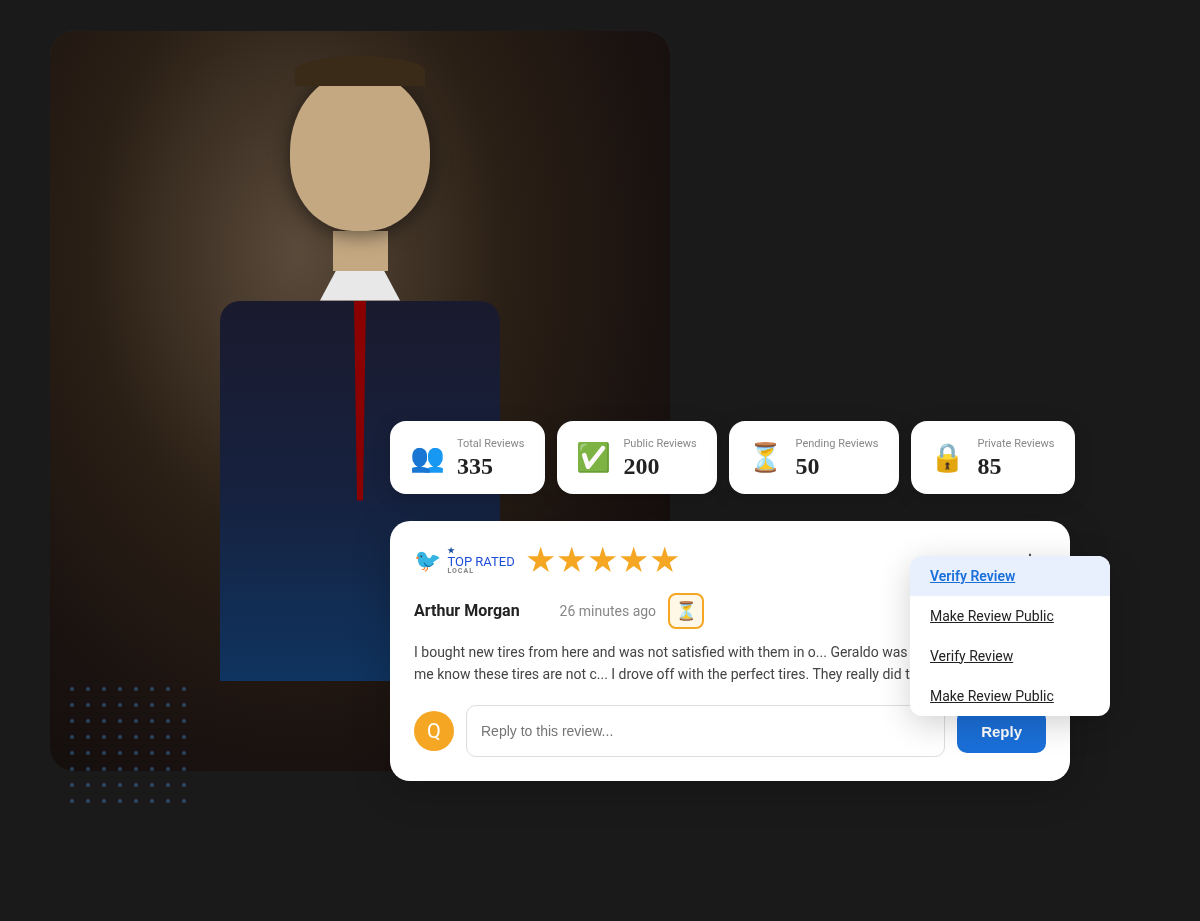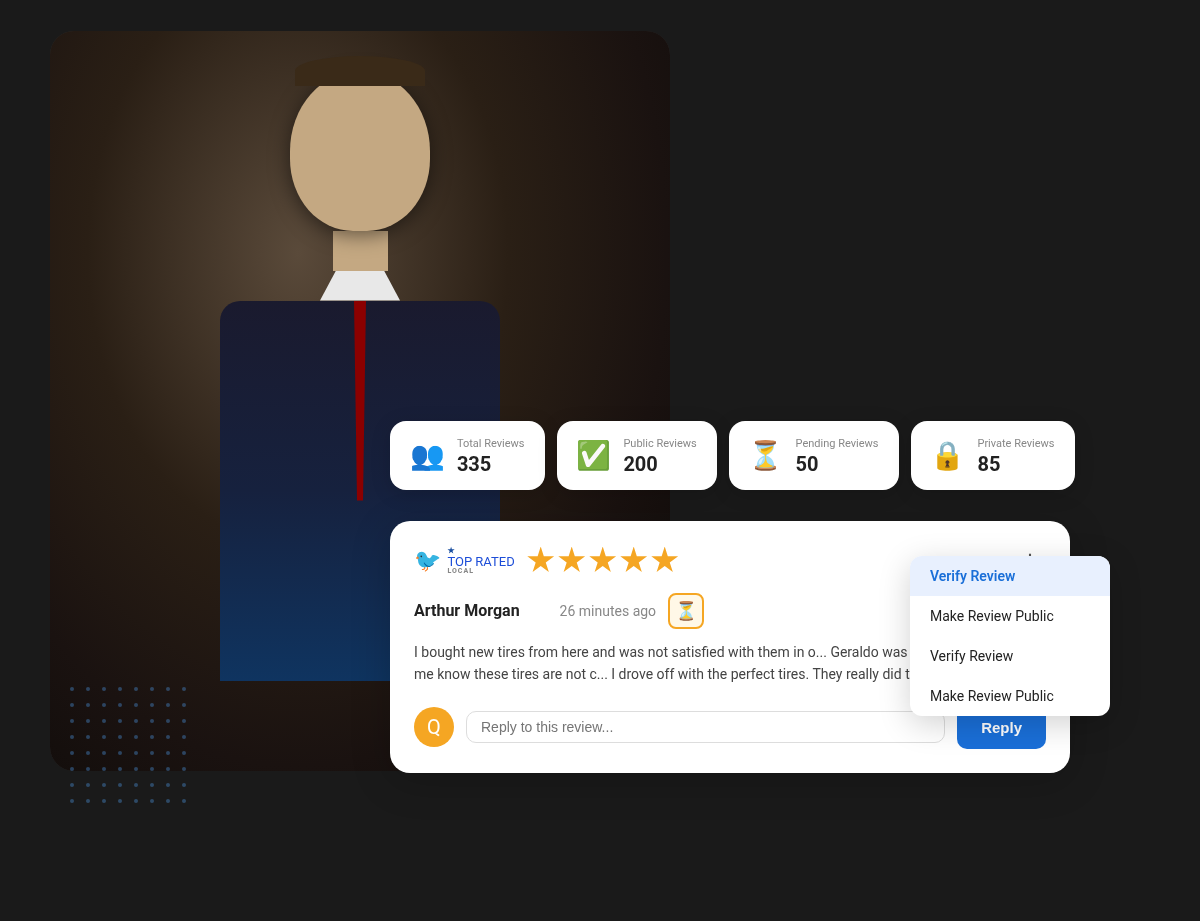--- a/index.html
+++ b/index.html
@@ -157,24 +157,25 @@
 
     .stat-content {}
 
     .stat-label {
       font-size: 11px;
       color: #888;
       margin-bottom: 4px;
     }
 
     .stat-value {
-      font-size: 20px;
+      font-size: 24px;
       font-weight: 700;
       color: #222;
       line-height: 1;
+      font-family: Liberation Serif, serif;
     }
 
     
     .review-card {
       position: absolute;
       top: 490px;
       left: 340px;
       width: 680px;
       background: white;
       border-radius: 20px;
@@ -285,21 +286,21 @@
       display: flex;
       align-items: center;
       justify-content: center;
       font-size: 20px;
       color: white;
       flex-shrink: 0;
     }
 
     .reply-input {
       flex: 1;
-      height: 32px;
+      height: 52px;
       border: 1.5px solid #ddd;
       border-radius: 10px;
       padding: 0 14px;
       font-size: 14px;
       color: #a21caf;
       background: white;
       outline: none;
     }
 
     .reply-btn {
@@ -324,20 +325,21 @@
       box-shadow: 0 8px 32px rgba(0,0,0,0.18);
       min-width: 200px;
       overflow: hidden;
     }
 
     .dropdown-item {
       padding: 12px 20px;
       font-size: 14px;
       color: #222;
       cursor: pointer;
+      text-decoration: underline;
     }
 
     .dropdown-item:first-child {
       background: #e8f0fe;
       color: #1a6fd8;
       font-weight: 600;
     }
 
     
     .logo-text {

